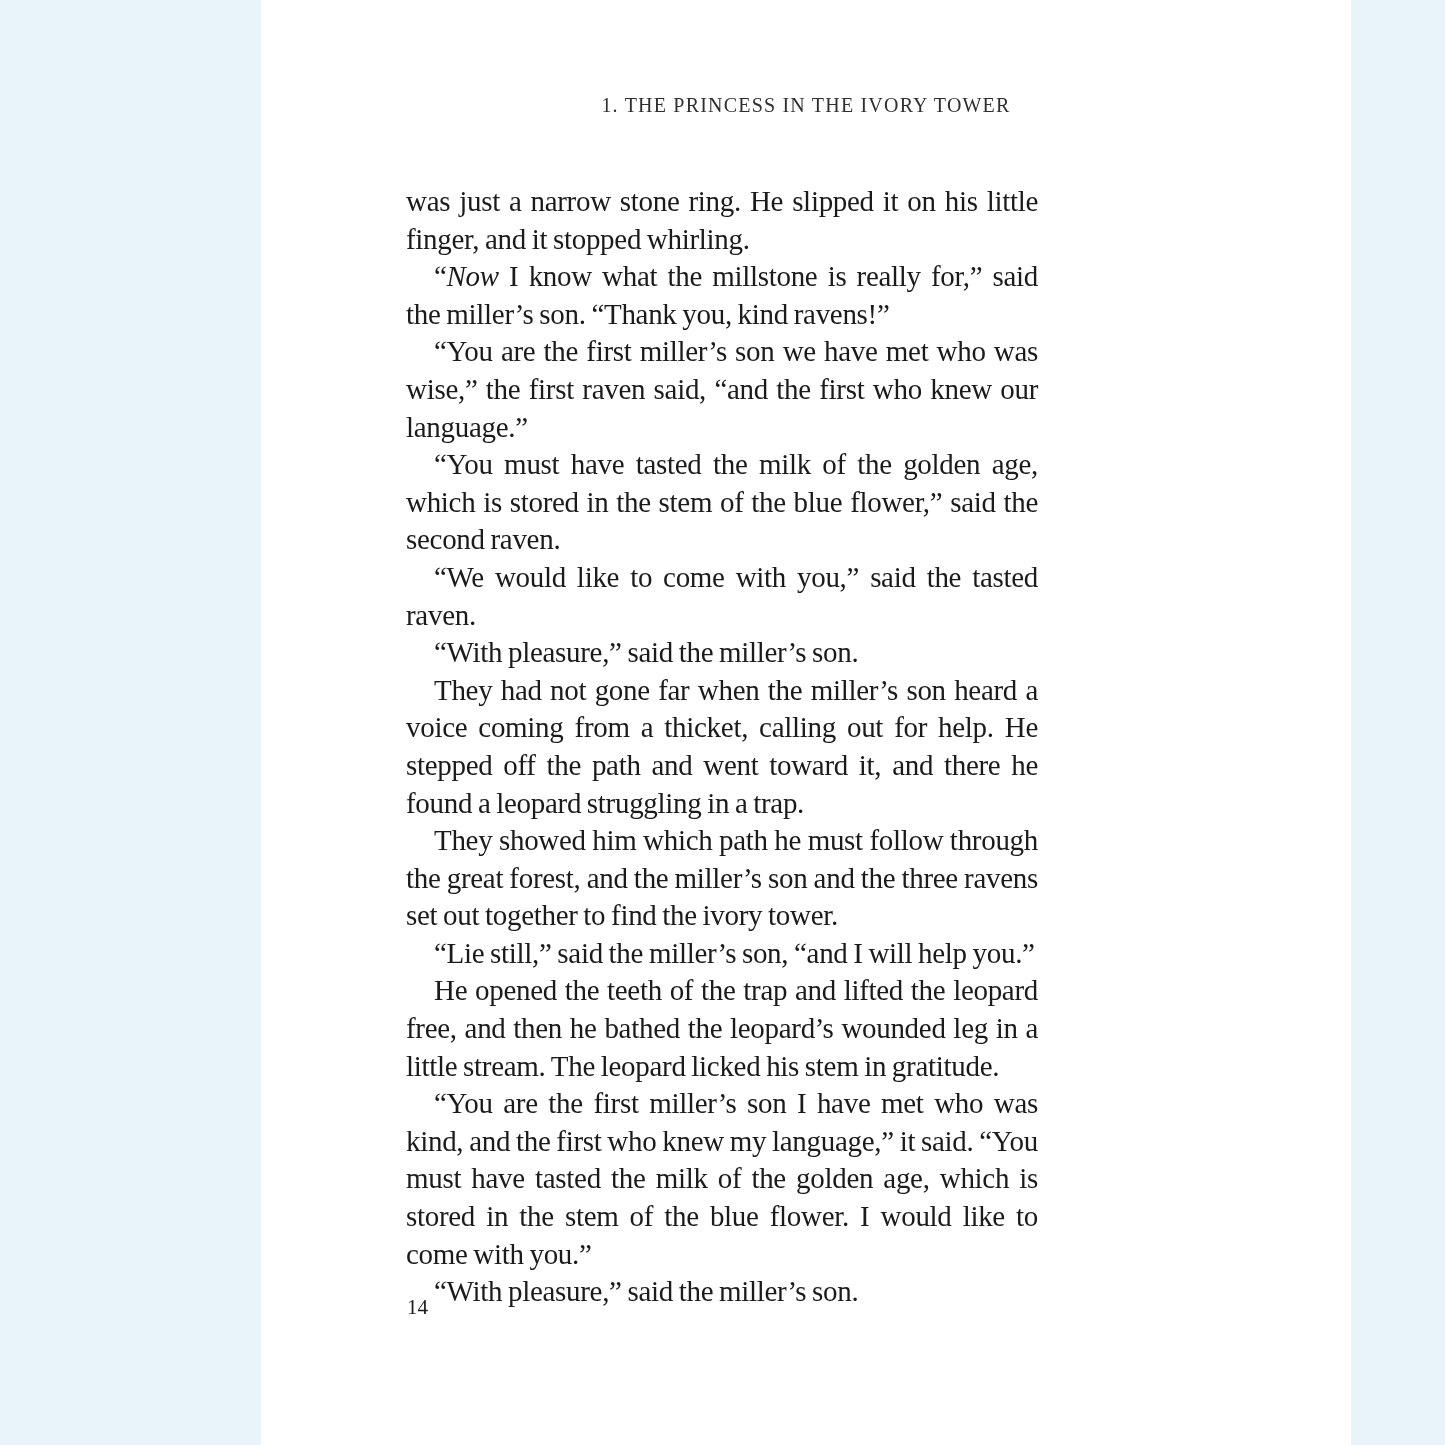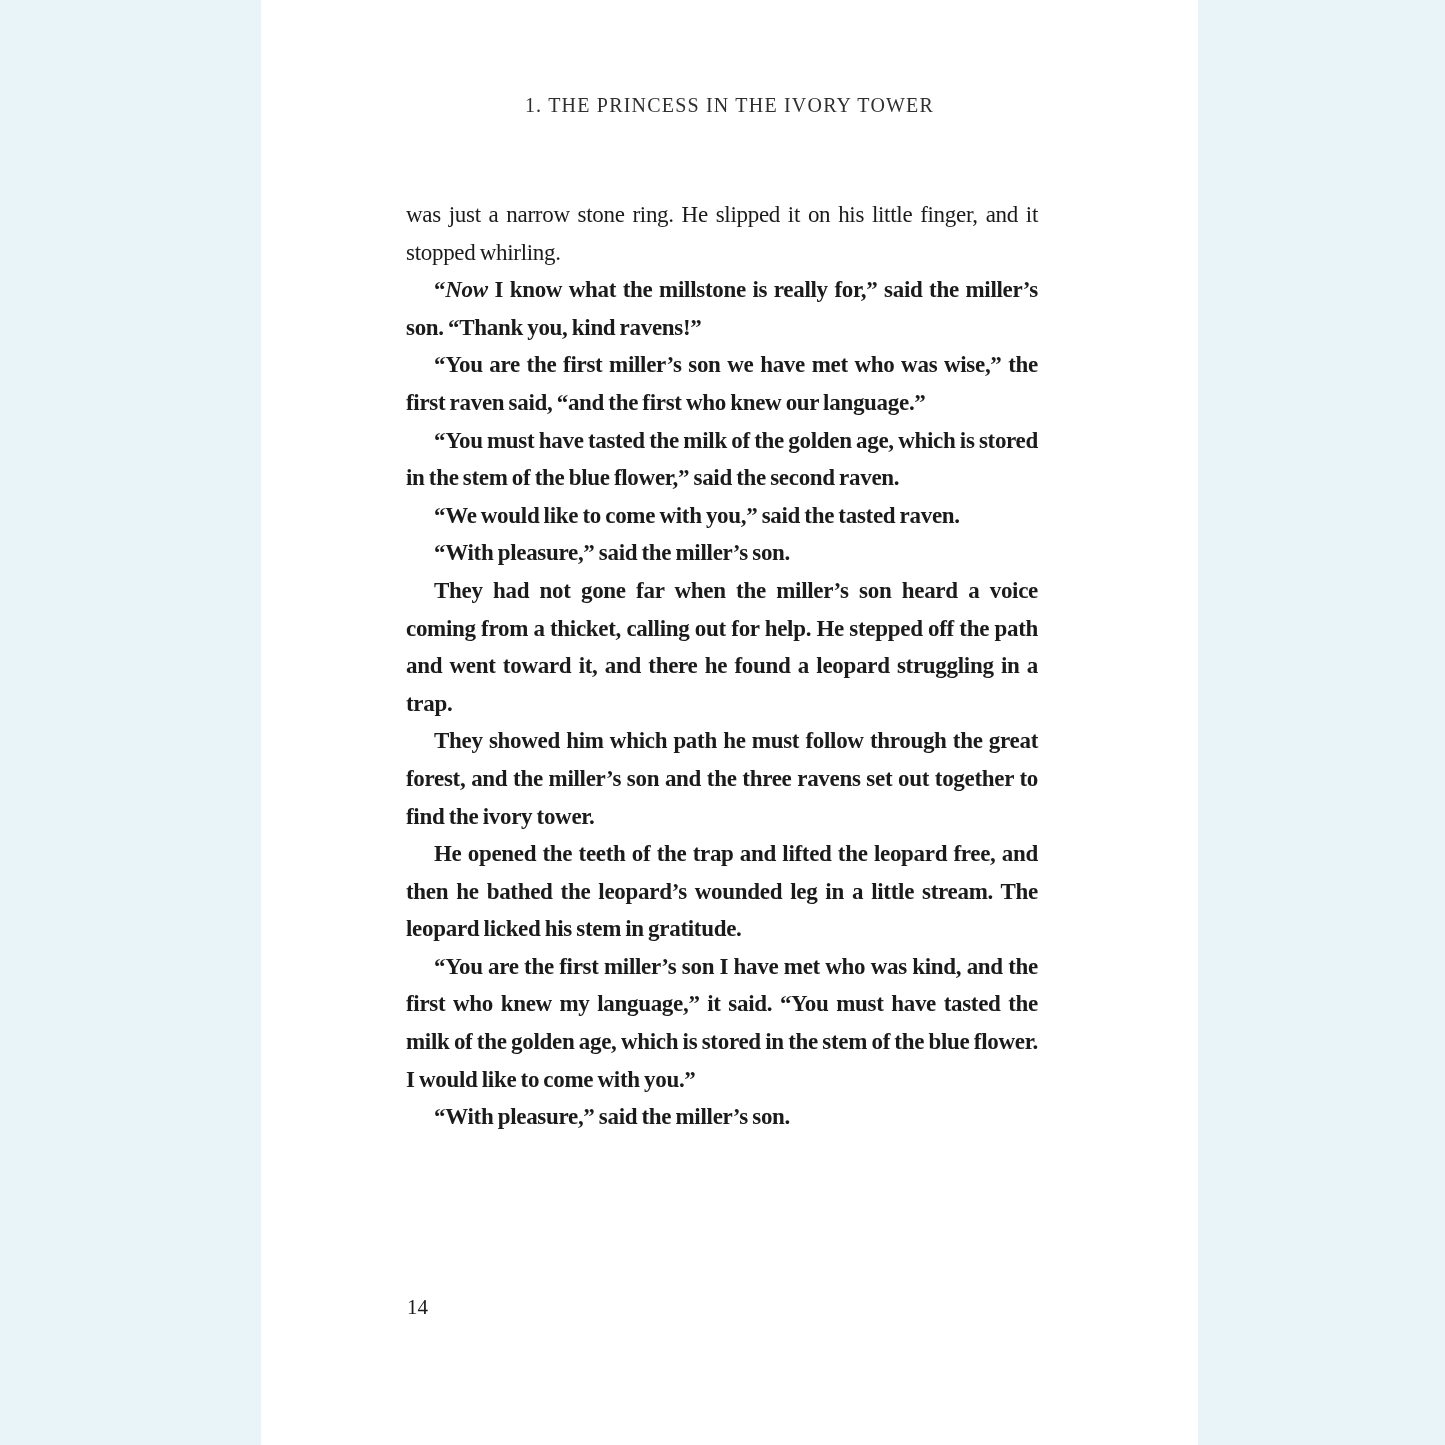--- a/index.html
+++ b/index.html
@@ -12,53 +12,52 @@
     width: 1445px;
     height: 1445px;
     background: var(--bg, #e9f4f8);
     overflow: hidden;
     font-family: "Liberation Serif", "DejaVu Serif", serif;
   }
   .page {
     position: absolute;
     left: 261px;
     top: 0;
-    width: 937px;
+    width: 1090px;
     height: 1445px;
     background: var(--page, #ffffff);
   }
   .running-header {
     position: absolute;
     top: 94px;
     left: 0;
     width: 100%;
     text-align: center;
     font-size: 20px;
     letter-spacing: 1.2px;
     color: var(--header-ink, #2f2f2f);
     white-space: nowrap;
   }
   .body-text {
     position: absolute;
-    top: 196px;
+    top: 183px;
     left: 145px;
     width: 632px;
-    font-size: 23px;
+    font-size: 29px;
     line-height: 37.6px;
     letter-spacing: -0.3px;
     word-spacing: -1.2px;
     color: var(--ink, #1b1b1b);
     text-align: justify;
   }
   .body-text p {
     margin: 0;
   }
   .body-text p.indent {
     text-indent: 28px;
-    font-weight: bold;
   }
   .folio {
     position: absolute;
     top: 1295px;
     left: 146px;
     font-size: 21px;
     color: var(--ink, #1b1b1b);
   }
 </style>
 </head>
@@ -69,19 +68,20 @@
     <div class="running-header">1. THE PRINCESS IN THE IVORY TOWER</div>
     <div class="body-text">
         <p>was just a narrow stone ring. He slipped it on his little finger, and it stopped whirling.</p>
         <p class="indent">“<i>Now</i> I know what the millstone is really for,” said the miller’s son. “Thank you, kind ravens!”</p>
         <p class="indent">“You are the first miller’s son we have met who was wise,” the first raven said, “and the first who knew our language.”</p>
         <p class="indent">“You must have tasted the milk of the golden age, which is stored in the stem of the blue flower,” said the second raven.</p>
         <p class="indent">“We would like to come with you,” said the tasted raven.</p>
         <p class="indent">“With pleasure,” said the miller’s son.</p>
         <p class="indent">They had not gone far when the miller’s son heard a voice coming from a thicket, calling out for help. He stepped off the path and went toward it, and there he found a leopard struggling in a trap.</p>
         <p class="indent">They showed him which path he must follow through the great forest, and the miller’s son and the three ravens set out together to find the ivory tower.</p>
+        <p class="indent">“Lie still,” said the miller’s son, “and I will help you.”</p>
         <p class="indent">He opened the teeth of the trap and lifted the leopard free, and then he bathed the leopard’s wounded leg in a little stream. The leopard licked his stem in gratitude.</p>
         <p class="indent">“You are the first miller’s son I have met who was kind, and the first who knew my language,” it said. “You must have tasted the milk of the golden age, which is stored in the stem of the blue flower. I would like to come with you.”</p>
         <p class="indent">“With pleasure,” said the miller’s son.</p>
       </div>
     <div class="folio">14</div>
   </div>
 </div>
 
 </body></html>

